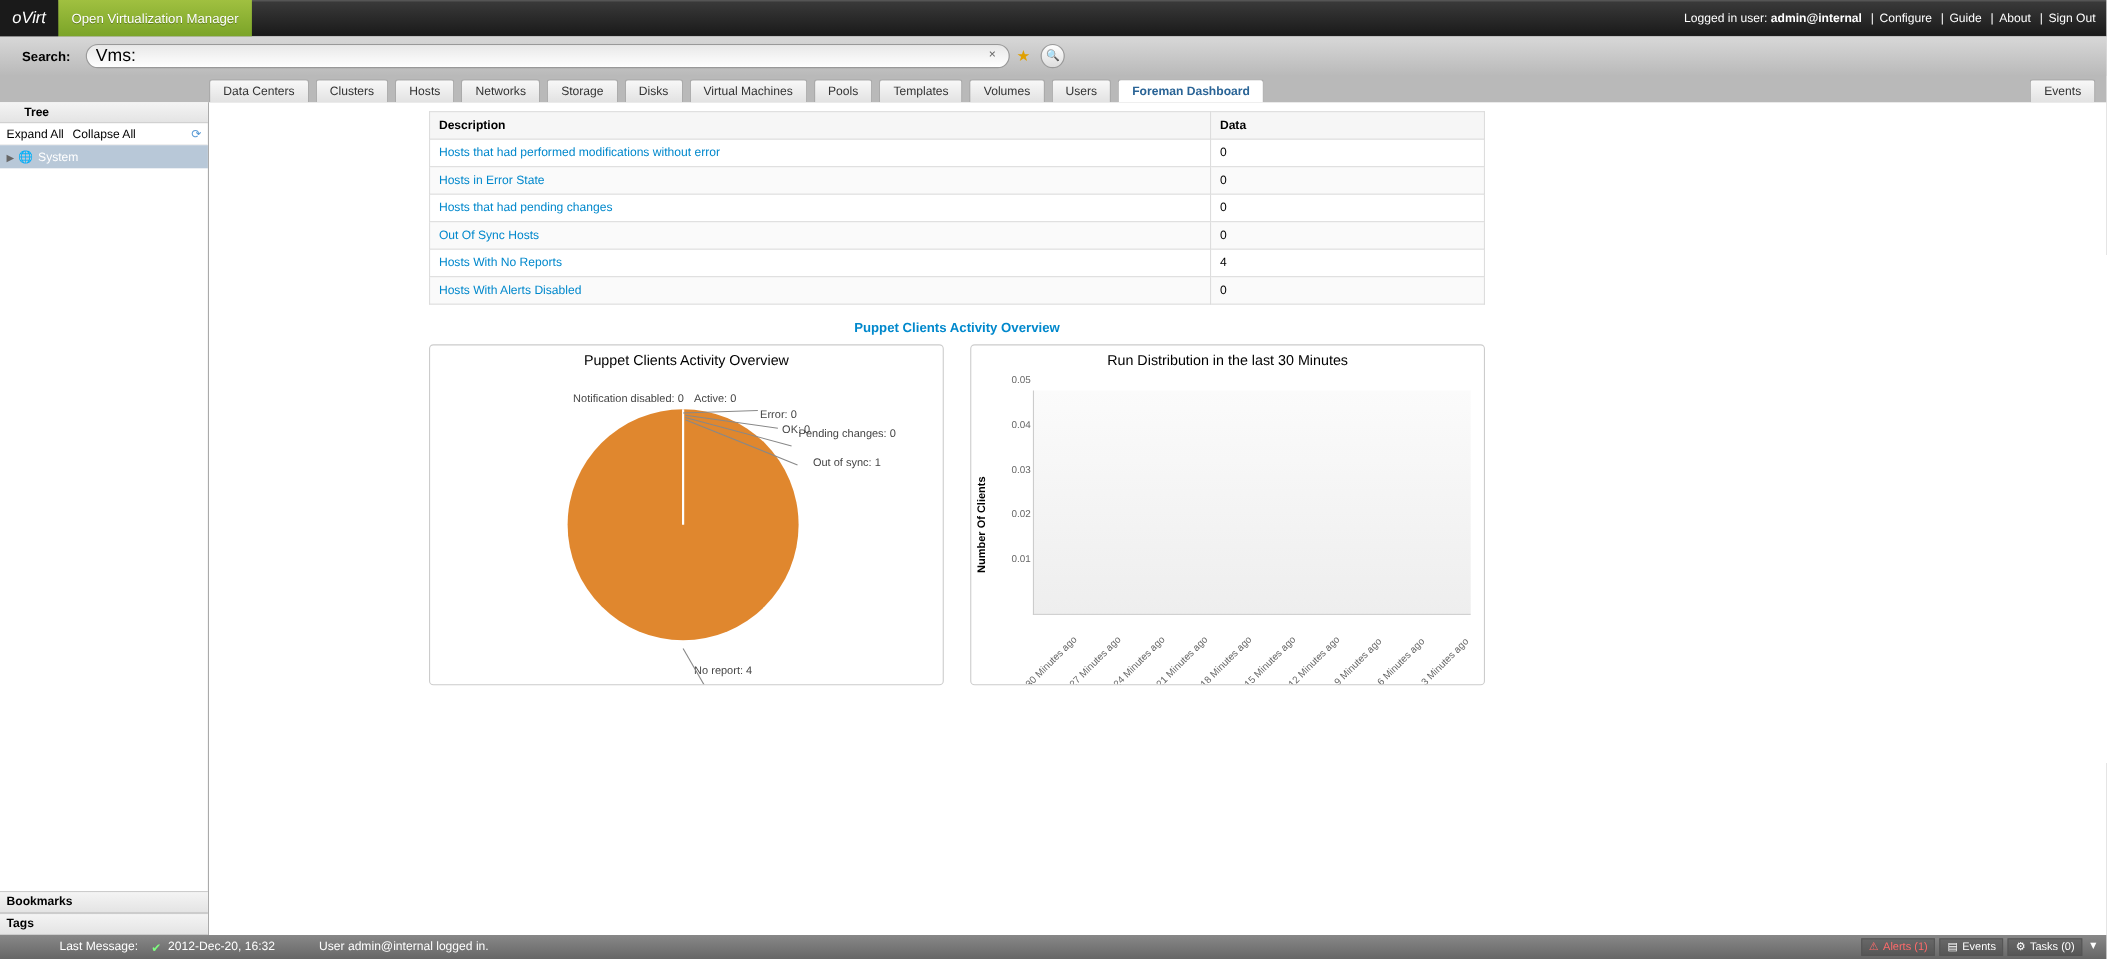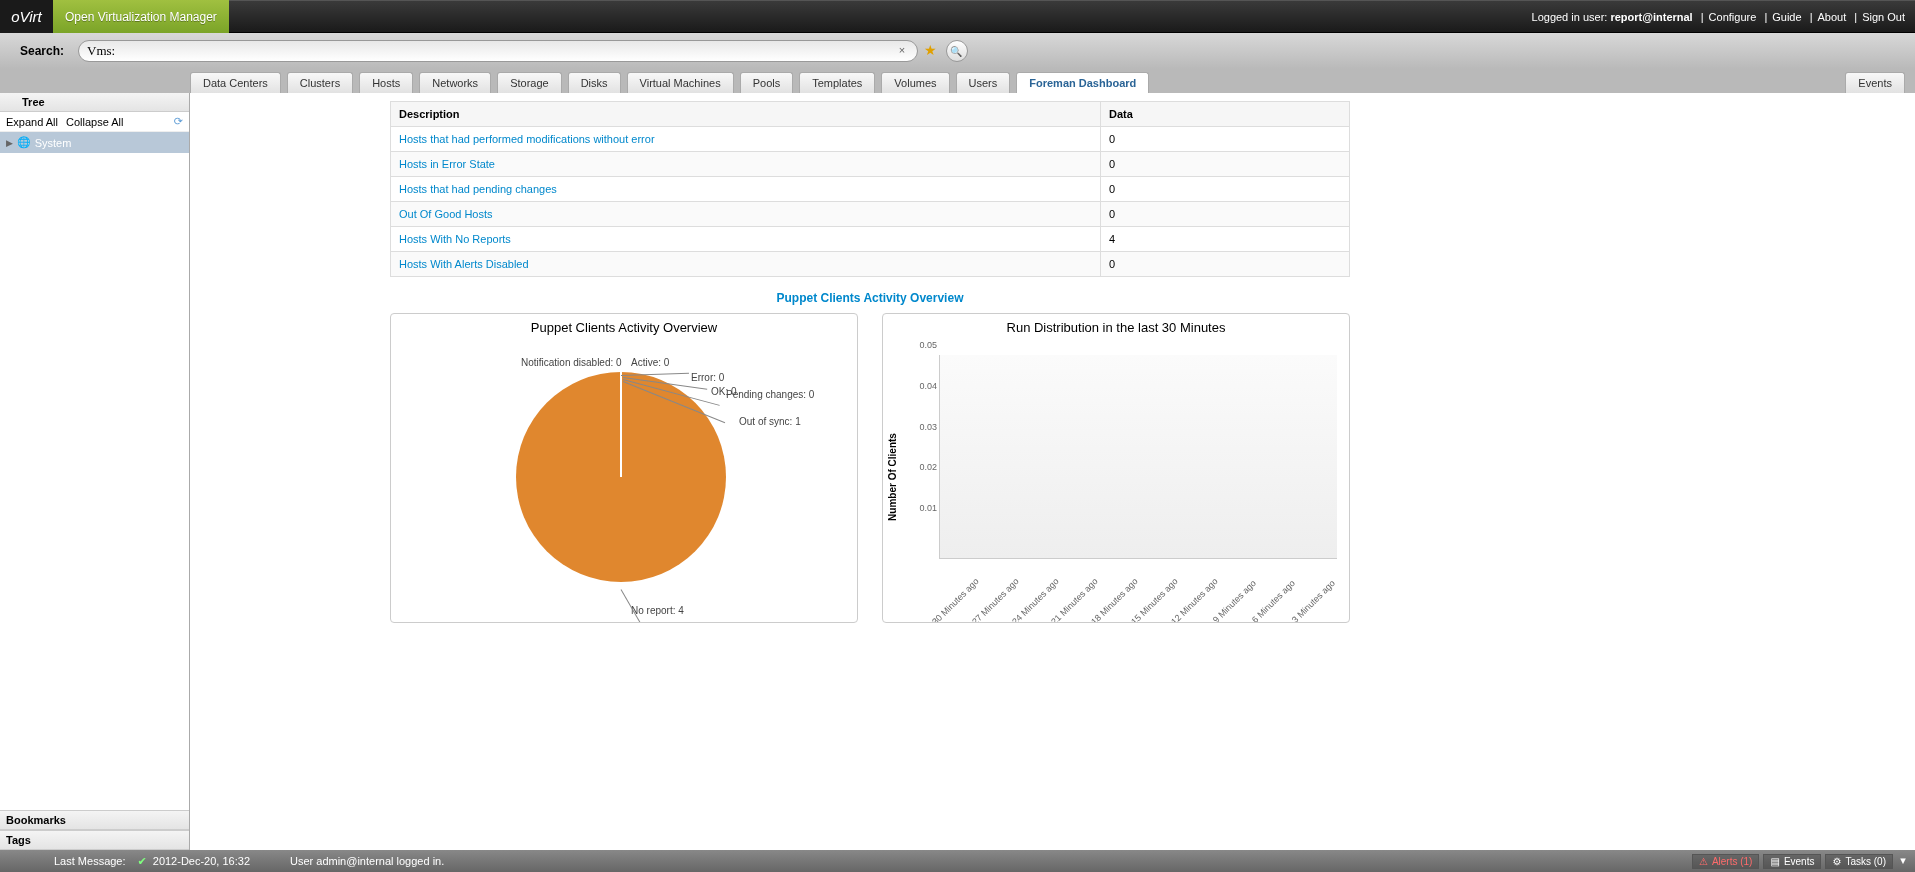--- a/index.html
+++ b/index.html
@@ -12,21 +12,21 @@
 .topbar-spacer { flex: 1; }
 .topbar-right { color: #fff; font-size: 11px; padding-right: 10px; }
 .topbar-right a { color: #fff; text-decoration: none; }
 .topbar-right .sep { margin: 0 5px; }
 .topbar-right .user { font-weight: bold; }
 
 
 .searchbar { height: 36px; background: linear-gradient(to bottom, #d8d8d8, #b9b9b9); display: flex; align-items: center; padding-left: 20px; }
 .searchbar-label { font-weight: bold; font-size: 12px; margin-right: 14px; }
 .search-input-wrap { flex: 0 0 840px; height: 22px; background: linear-gradient(to bottom, #e8e8e8, #fff); border-radius: 11px; border: 1px solid #999; display: flex; align-items: center; padding: 0 8px; }
-.search-input { flex: 1; border: none; background: transparent; outline: none; font-size: 13px; font-family: Liberation Serif, serif; }
+.search-input { flex: 1; border: none; background: transparent; outline: none; font-size: 16px; }
 .search-clear { width: 14px; height: 14px; cursor: pointer; color: #666; font-size: 11px; text-align: center; }
 .search-star { width: 18px; height: 18px; margin-left: 6px; color: #e0a000; font-size: 14px; cursor: pointer; }
 .search-go { width: 22px; height: 22px; margin-left: 4px; background: linear-gradient(to bottom, #fff, #ddd); border: 1px solid #999; border-radius: 11px; display: flex; align-items: center; justify-content: center; cursor: pointer; font-size: 10px; color: #555; }
 
 
 .tabs-row { height: 24px; display: flex; align-items: flex-end; padding-left: 190px; gap: 6px; }
 .tab { background: linear-gradient(to bottom, #f8f8f8, #e2e2e2); border: 1px solid #aaa; border-bottom: none; border-radius: 3px 3px 0 0; padding: 4px 12px; font-size: 11px; color: #333; cursor: pointer; }
 .tab.active { background: #fff; font-weight: bold; color: #2a6496; }
 .tab-right { margin-left: auto; margin-right: 10px; }
 
@@ -83,21 +83,21 @@
 </style>
 </head>
 <body>
 
 <div class="topbar">
   <div class="logo-box">oVirt</div>
   <div class="app-title">Open Virtualization Manager</div>
   <div class="topbar-spacer"></div>
   <div class="topbar-right">
     <span>Logged in user:</span>
-    <span class="user">report@internal</span>
+    <span class="user">admin@internal</span>
     <span class="sep">|</span><a>Configure</a>
     <span class="sep">|</span><a>Guide</a>
     <span class="sep">|</span><a>About</a>
     <span class="sep">|</span><a>Sign Out</a>
   </div>
 </div>
 
 <div class="searchbar">
   <span class="searchbar-label">Search:</span>
   <div class="search-input-wrap">
@@ -159,21 +159,21 @@
           </tr>
           <tr>
             <td class="desc"><a>Hosts in Error State</a></td>
             <td>0</td>
           </tr>
           <tr>
             <td class="desc"><a>Hosts that had pending changes</a></td>
             <td>0</td>
           </tr>
           <tr>
-            <td class="desc"><a>Out Of Good Hosts</a></td>
+            <td class="desc"><a>Out Of Sync Hosts</a></td>
             <td>0</td>
           </tr>
           <tr>
             <td class="desc"><a>Hosts With No Reports</a></td>
             <td>4</td>
           </tr>
           <tr>
             <td class="desc"><a>Hosts With Alerts Disabled</a></td>
             <td>0</td>
           </tr>

